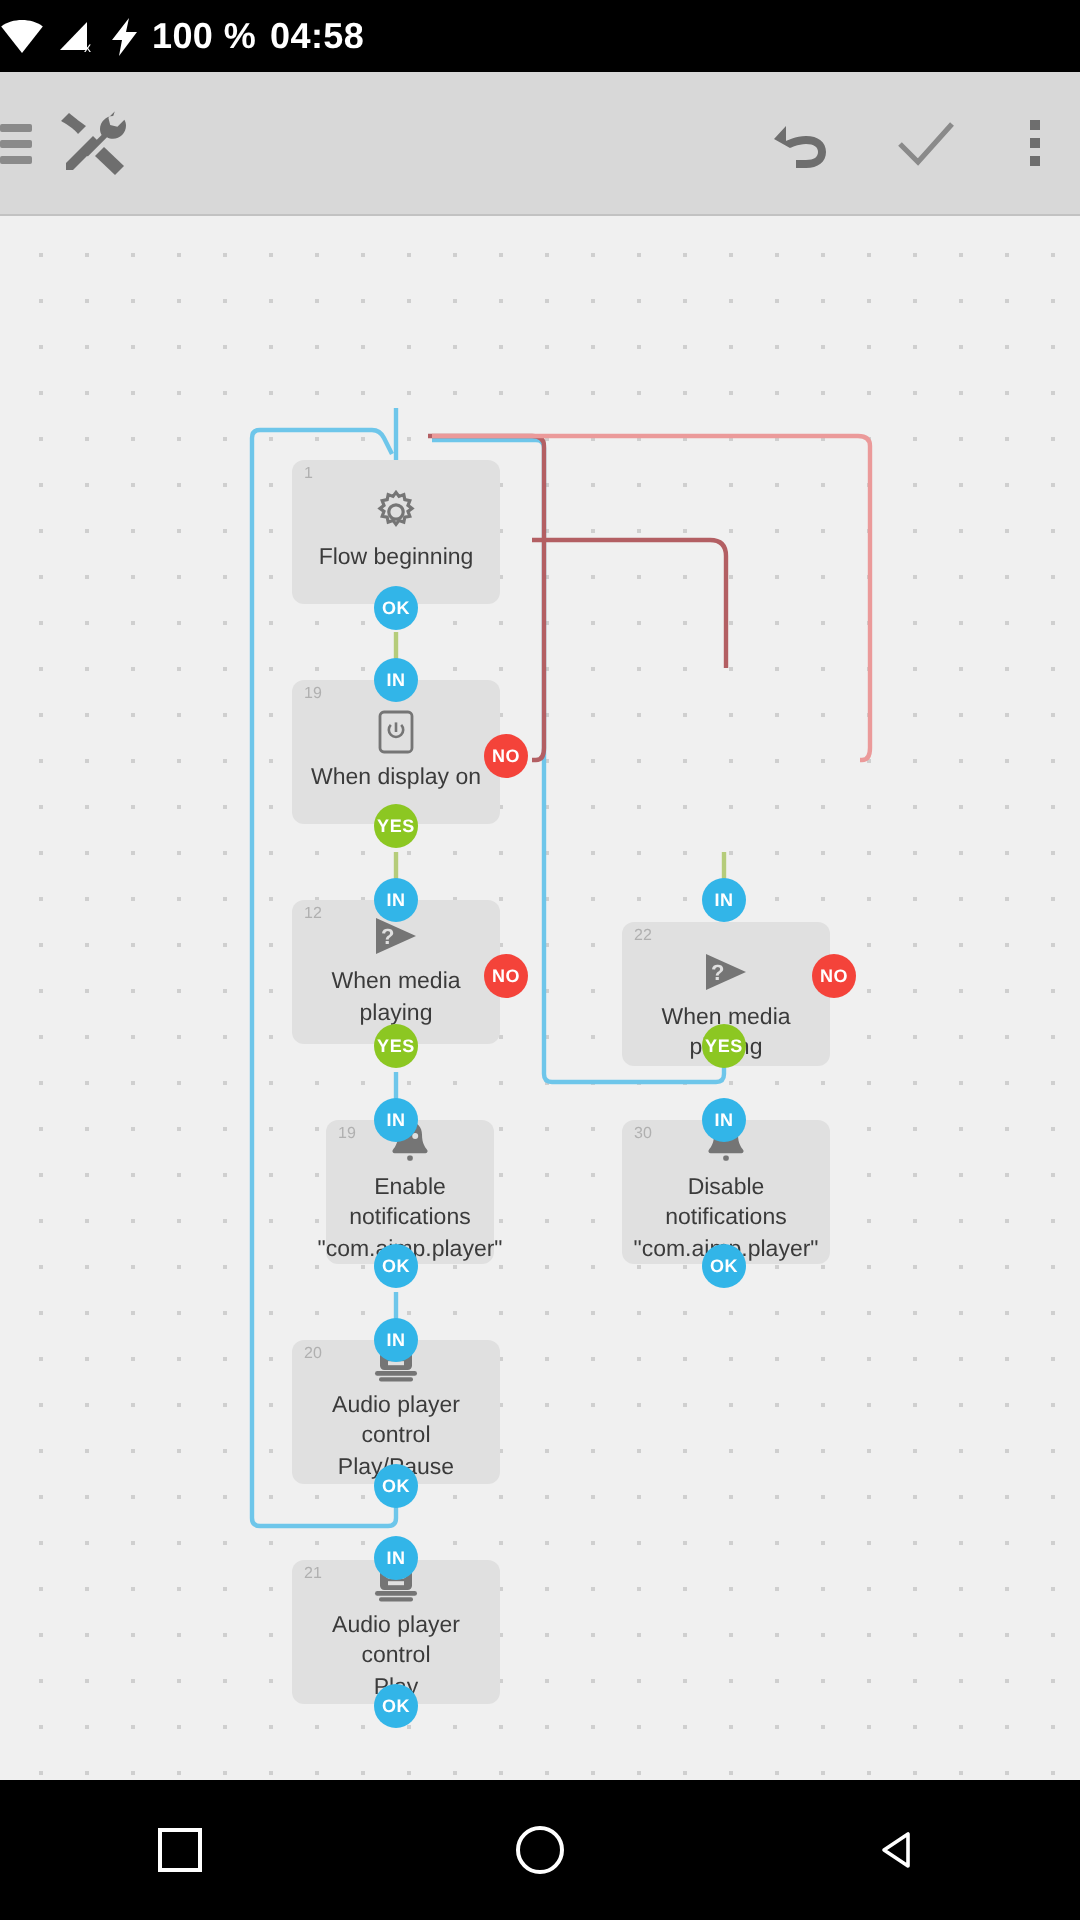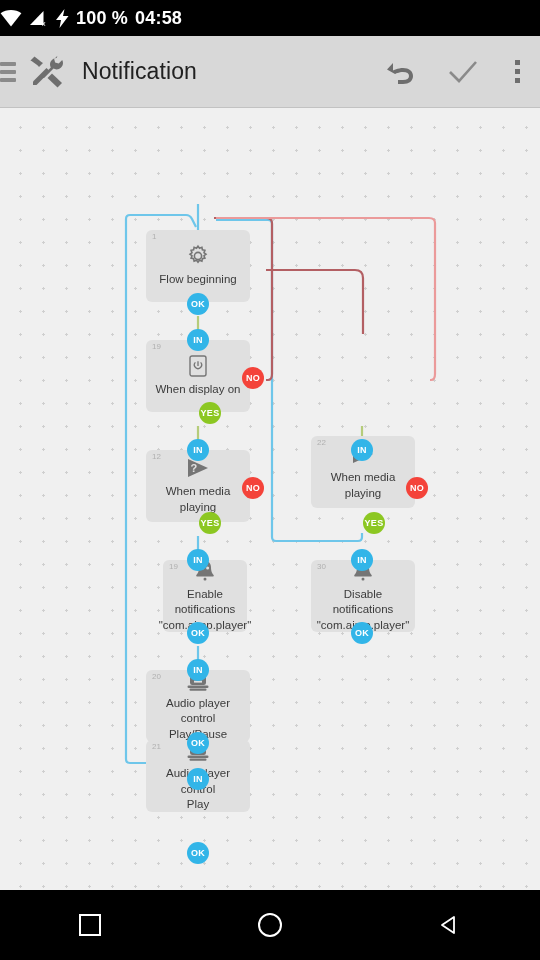--- a/index.html
+++ b/index.html
@@ -98,21 +98,21 @@
   .port {
     position: absolute;
     border-radius: 50%;
     display: flex; align-items: center; justify-content: center;
     font-size: 9px; font-weight: bold; color: #fff;
     letter-spacing: 0.3px;
     cursor: pointer;
     z-index: 5;
   }
   .port.blue  { background: #32b5e8; }
-  .port.green { background: #8cc722; margin-left: 12px; }
+  .port.green { background: #8cc722; }
   .port.red   { background: #f4433a; }
   .p22 { width: 22px; height: 22px; }
 
   
   .navbar {
     position: absolute; top: 890px; left: 0;
     width: 540px; height: 70px; background: #000;
     display: flex; align-items: center; justify-content: space-around;
   }
   .nav-btn {
@@ -156,21 +156,20 @@
         <g fill="#6e6e6e">
           <path d="M4 26.5 L17.5 13 L21 16.5 L7.5 30 L4 30 Z"></path>
           <path d="M27.5 3 C24 3 21 6 21 9.5 C21 10.6 21.3 11.6 21.8 12.5 L12 22.3 C12.9 22.8 13.9 23.1 15 23.1 L15 23.1 L24.5 13.6 C25.4 14.1 26.4 14.4 27.5 14.4 C31 14.4 34 11.4 34 7.9 C34 6.8 33.7 5.8 33.2 4.9 L29.7 8.4 L26.1 7.5 L25.2 3.9 L28.7 0.4 C28.3 0.2 27.9 3 27.5 3 Z"></path>
           <path d="M3 6 L9 1 L31 27 L26 32 Z" opacity="0"></path>
           <path d="M6.5 2 L2 6.5 L19 27 L24 30 L30 24 L27 19 Z" opacity="0"></path>
           <path d="M5.5 1.5 L1.5 5.5 C1.5 5.5 8 9 10 12 L14 8 C11 6 5.5 1.5 5.5 1.5 Z"></path>
           <path d="M23 18.5 L18.5 23 L28.5 32.5 L33 28 Z"></path>
         </g>
       </svg>
     </div>
-    <div class="ab-title">Notification</div>
     <div class="ab-actions">
       <div class="ab-btn">
         <svg width="34" height="34" viewBox="0 0 34 34">
           <path d="M9 8 L9 15.5 C9 15.5 14 13 19 13 C25 13 29 16 29 21 C29 26 25 29 19 29 L14 29 L14 25 L19 25 C23 25 25 23.5 25 21 C25 18.5 23 17 19 17 C15 17 11 19 11 19 L3 14.5 Z" fill="#6e6e6e"></path>
         </svg>
       </div>
       <div class="ab-btn">
         <svg width="34" height="34" viewBox="0 0 34 34">
           <path d="M4 17 L13 26 L30 7" fill="none" stroke="#8a8a8a" stroke-width="2.6"></path>
         </svg>
@@ -239,21 +238,21 @@
         <div class="node" style="left: 146px; top: 342px; width: 104px; height: 72px;">
           <span class="node-id">12</span>
           <span class="node-icon">
             <svg width="26" height="22" viewBox="0 0 26 22">
               <path d="M3 2 L23 11 L3 20 Z" fill="#757575"></path>
               <text x="5.5" y="15" font-size="11" font-weight="bold" fill="#e0e0e0" font-family="Liberation Sans, sans-serif">?</text>
             </svg>
           </span>
           <span class="node-label">When media playing</span>
         </div>
-        <div class="node" style="left: 311px; top: 328px; width: 104px; height: 72px;">
+        <div class="node" style="left: 311px; top: 353px; width: 104px; height: 72px; justify-content: flex-end;">
           <span class="node-id">22</span>
           <span class="node-icon">
             <svg width="26" height="22" viewBox="0 0 26 22">
               <path d="M3 2 L23 11 L3 20 Z" fill="#757575"></path>
               <text x="5.5" y="15" font-size="11" font-weight="bold" fill="#e0e0e0" font-family="Liberation Sans, sans-serif">?</text>
             </svg>
           </span>
           <span class="node-label">When media playing</span>
         </div>
         <div class="node" style="left: 163px; top: 452px; width: 84px; height: 72px;">
@@ -290,21 +289,21 @@
               <circle cx="9" cy="7" r="2.4" fill="#e0e0e0"></circle>
               <circle cx="15" cy="7" r="2.4" fill="#e0e0e0"></circle>
               <rect x="8" y="10.6" width="8" height="2" fill="#e0e0e0"></rect>
               <rect x="1.5" y="15.5" width="21" height="2.4" rx="1.2" fill="#757575"></rect>
               <rect x="3.5" y="18.6" width="17" height="2.1" rx="1" fill="#757575"></rect>
             </svg>
           </span>
           <span class="node-label">Audio player control
 Play/Pause</span>
         </div>
-        <div class="node" style="left: 146px; top: 632px; width: 104px; height: 72px; justify-content: space-between;">
+        <div class="node" style="left: 146px; top: 672px; width: 104px; height: 72px;">
           <span class="node-id">21</span>
           <span class="node-icon">
             <svg width="24" height="22" viewBox="0 0 24 22">
               <rect x="4" y="2" width="16" height="13" rx="2.2" fill="#757575"></rect>
               <circle cx="9" cy="7" r="2.4" fill="#e0e0e0"></circle>
               <circle cx="15" cy="7" r="2.4" fill="#e0e0e0"></circle>
               <rect x="8" y="10.6" width="8" height="2" fill="#e0e0e0"></rect>
               <rect x="1.5" y="15.5" width="21" height="2.4" rx="1.2" fill="#757575"></rect>
               <rect x="3.5" y="18.6" width="17" height="2.1" rx="1" fill="#757575"></rect>
             </svg>

